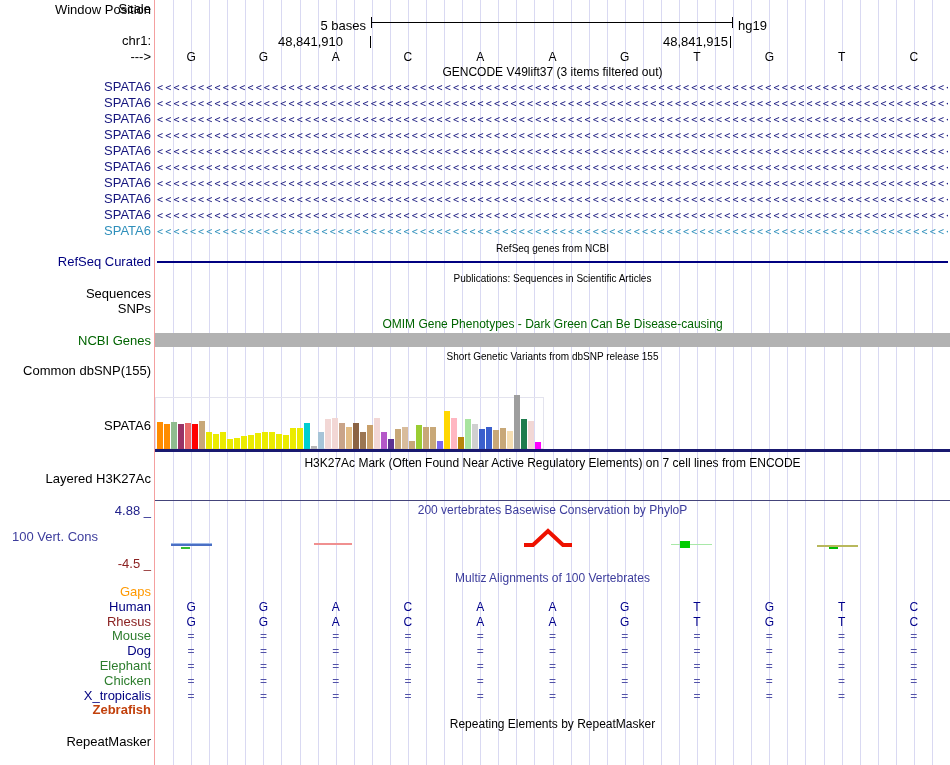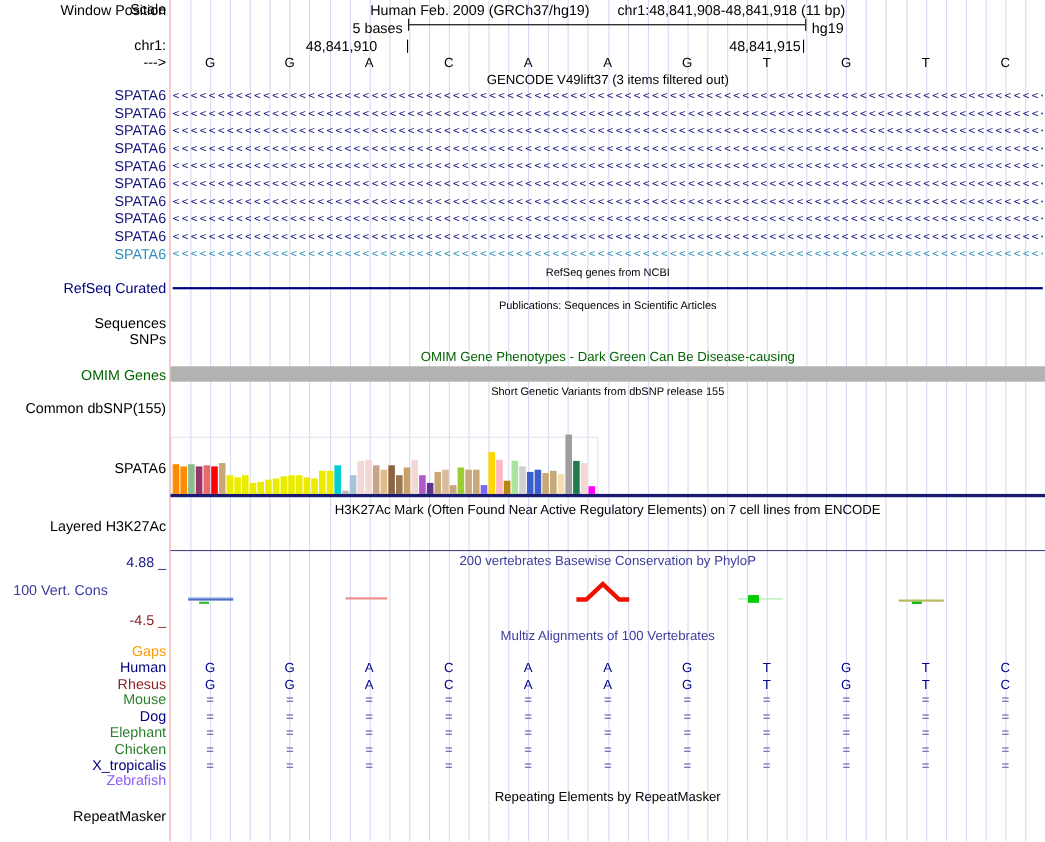--- a/index.html
+++ b/index.html
@@ -27,25 +27,20 @@
            border:1px solid #e3e3ee;box-sizing:border-box;z-index:1;}
 </style>
 </head>
 <body>
 
 <div id="canvas">
 
   <div class="pinkline"></div>
 
   <div class="lbl" style="top:3px">Window Position</div>
-  <div class="title" style="top:3px">
-    <span>Human Feb. 2009 (GRCh37/hg19)</span>
-    <span style="display:inline-block;width:18px"></span>
-    <span>chr1:48,841,908-48,841,918 (11 bp)</span>
-  </div>
 
   <div class="lbl" style="top:2px">Scale</div>
   <div class="z" style="position:absolute;left:241px;top:18px;width:125px;text-align:right">5 bases</div>
   <div class="scalebar">
       <div class="mid"></div>
     </div>
   <div class="z" style="position:absolute;left:738px;top:18px">hg19</div>
 
   <div class="lbl" style="top:34px">chr1:</div>
   <div class="z" style="position:absolute;left:253px;top:34px;width:115px;text-align:center">48,841,910</div>
@@ -60,21 +55,21 @@
   <div class="title t10" style="top:242px">RefSeq genes from NCBI</div>
   <div class="lbl navy" style="top:255px">RefSeq Curated</div>
   <div class="hline" style="left:157px;top:261px;width:791px;height:2px;background:#000080"></div>
 
   <div class="title t10" style="top:272px">Publications: Sequences in Scientific Articles</div>
   <div class="lbl" style="top:287px">Sequences</div>
   <div class="lbl" style="top:302px">SNPs</div>
 
   <div class="title t12 green" style="top:318px">OMIM Gene Phenotypes - Dark Green Can Be Disease-causing</div>
   <div class="hline" style="left:155px;top:333px;width:795px;height:14px;background:#b2b2b2"></div>
-  <div class="lbl green" style="top:334px">OMIM Genes</div>
+  <div class="lbl green" style="top:334px">NCBI Genes</div>
 
   <div class="title t10" style="top:350px">Short Genetic Variants from dbSNP release 155</div>
   <div class="lbl" style="top:364px">Common dbSNP(155)</div>
 
   <div class="gtexbox"></div>
   <div class="lbl" style="top:419px">SPATA6</div>
   <div class="hline" style="left:155px;top:449px;width:795px;height:3px;background:#191970"></div>
 
   <div class="title t12" style="top:457px">H3K27Ac Mark (Often Found Near Active Regulatory Elements) on 7 cell lines from ENCODE</div>
   <div class="lbl" style="top:472px">Layered H3K27Ac</div>
@@ -307,14 +302,14 @@
     <div class="basecell" style="left: 252.409px; top: 689px; color: rgb(82, 82, 168);">=</div>
     <div class="basecell" style="left: 324.682px; top: 689px; color: rgb(82, 82, 168);">=</div>
     <div class="basecell" style="left: 396.955px; top: 689px; color: rgb(82, 82, 168);">=</div>
     <div class="basecell" style="left: 469.227px; top: 689px; color: rgb(82, 82, 168);">=</div>
     <div class="basecell" style="left: 541.5px; top: 689px; color: rgb(82, 82, 168);">=</div>
     <div class="basecell" style="left: 613.773px; top: 689px; color: rgb(82, 82, 168);">=</div>
     <div class="basecell" style="left: 686.045px; top: 689px; color: rgb(82, 82, 168);">=</div>
     <div class="basecell" style="left: 758.318px; top: 689px; color: rgb(82, 82, 168);">=</div>
     <div class="basecell" style="left: 830.591px; top: 689px; color: rgb(82, 82, 168);">=</div>
     <div class="basecell" style="left: 902.864px; top: 689px; color: rgb(82, 82, 168);">=</div>
-    <div class="lbl" style="top: 703px; color: #8b5cf6;">Zebrafish</div>
+    <div class="lbl" style="top: 703px; color: #c2410c; font-weight: bold;">Zebrafish</div>
   </div>
 
 </body></html>

